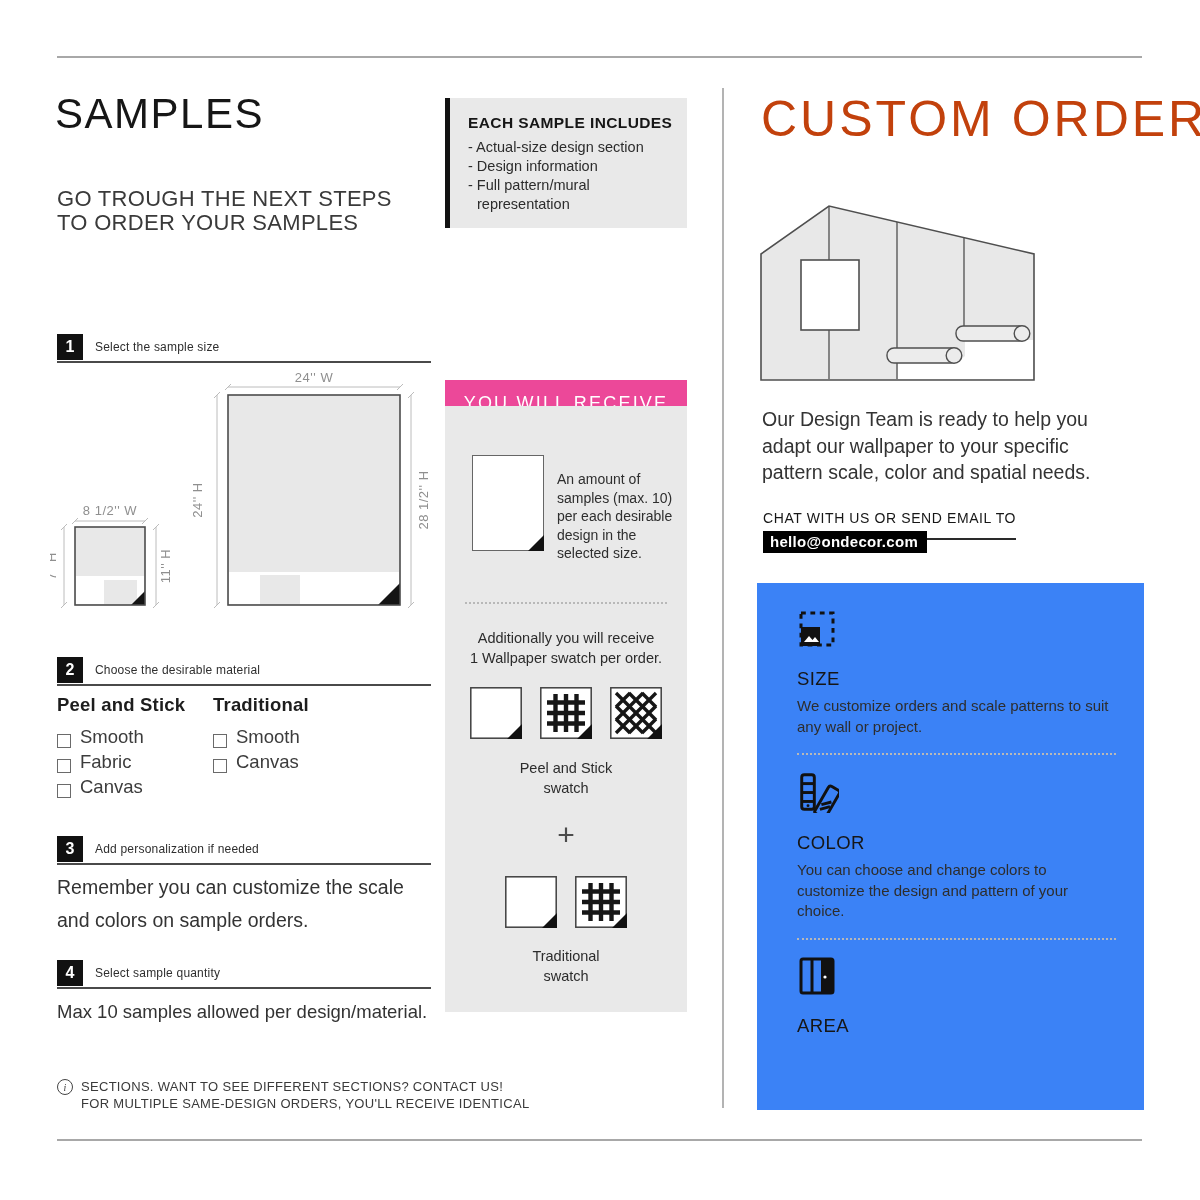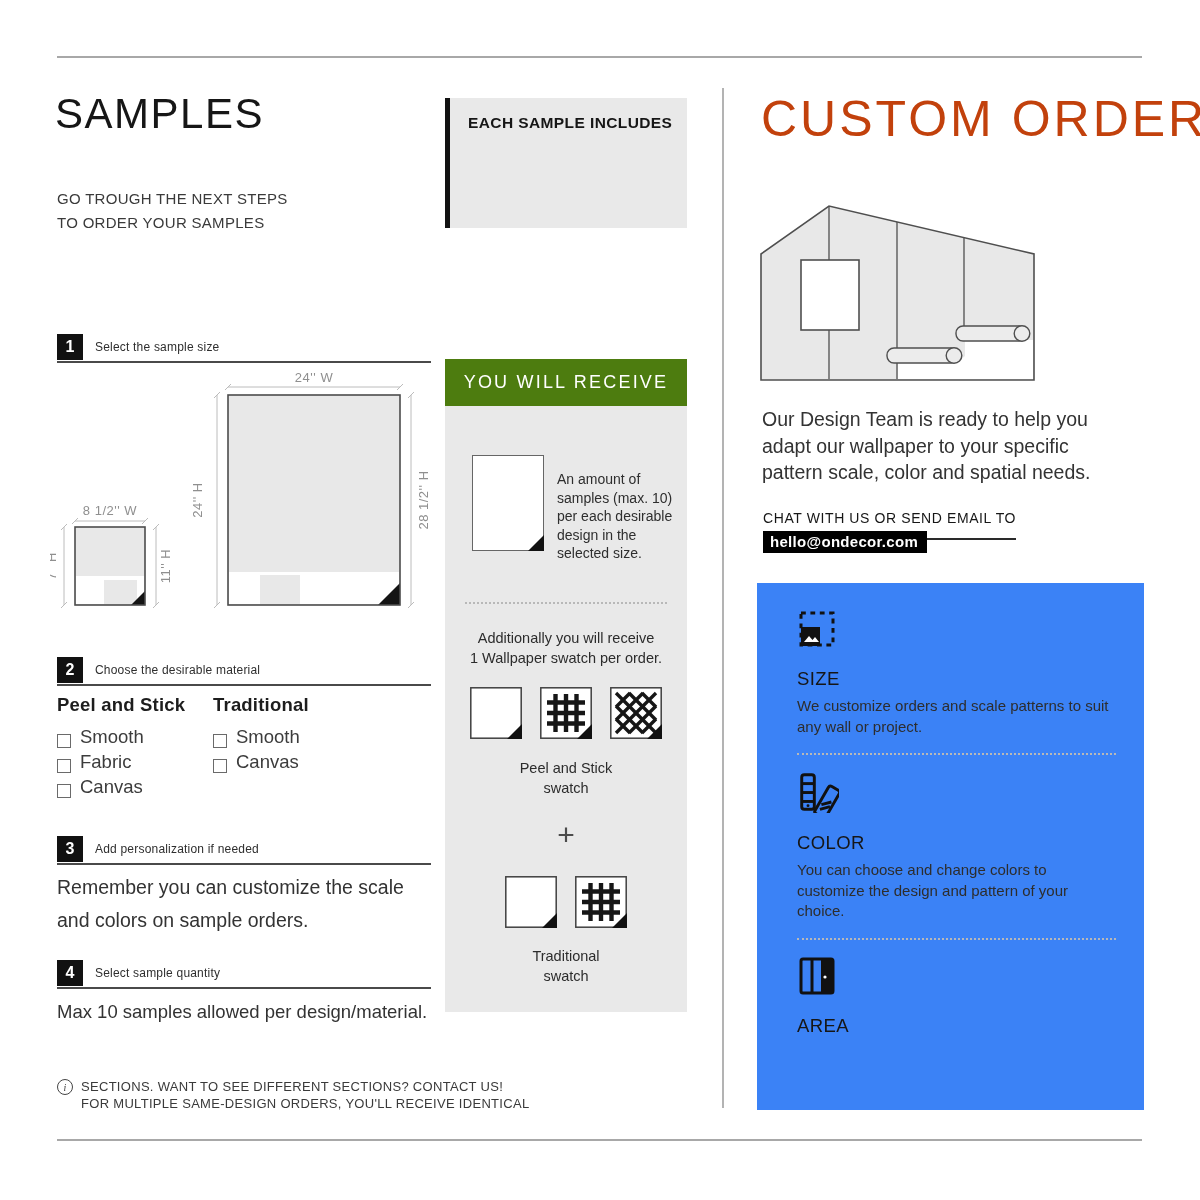--- a/index.html
+++ b/index.html
@@ -3,21 +3,21 @@
 <meta charset="utf-8">
 <style>
   html,body{margin:0;padding:0;background:#fff;}
   .page{position:relative;width:1200px;height:1200px;background:#ffffff;overflow:hidden;
         font-family:"Liberation Sans",sans-serif;color:#222;}
   .rule{position:absolute;left:57px;width:1085px;height:2px;background:#a8a8a8;}
   .v-divider{position:absolute;left:722px;top:88px;width:2px;height:1020px;background:#b3b3b3;}
 
   
   .samples-title{position:absolute;left:55px;top:90px;font-size:42px;letter-spacing:1.5px;color:#161616;}
-  .samples-intro{position:absolute;left:57px;top:187px;font-size:15px;line-height:24px;color:#3a3a3a;letter-spacing:.3px;}
+  .samples-intro{position:absolute;left:57px;top:187px;font-size:22px;line-height:24px;color:#3a3a3a;letter-spacing:.3px;}
   .step{position:absolute;left:57px;width:374px;display:flex;align-items:flex-end;gap:12px;
         border-bottom:2px solid #4a4a4a;padding-bottom:1px;}
   .step .num{width:26px;height:26px;background:#111;color:#fff;font-size:16px;font-weight:700;
         display:flex;align-items:center;justify-content:center;flex:0 0 26px;}
   .step .lbl{font-size:12px;color:#2e2e2e;line-height:26px;letter-spacing:.2px;white-space:nowrap;}
   #step1{top:334px}#step2{top:657px}#step3{top:836px}#step4{top:960px}
   .diagram-svg{position:absolute;left:50px;top:372px;}
   .mat-col{position:absolute;top:694px;}
   .mat-title{font-size:18.5px;font-weight:700;color:#1d1d1d;margin-bottom:9px;letter-spacing:.2px;}
   .mat-opt{display:flex;align-items:flex-end;gap:9px;font-size:18.5px;color:#3c3c3c;line-height:23px;margin-top:2px;}
@@ -30,21 +30,21 @@
         font:italic 10px "Liberation Serif",serif;display:flex;align-items:center;justify-content:center;margin-top:1px;}
   .footnote-text{font-size:13px;line-height:17px;letter-spacing:.3px;white-space:nowrap;}
 
   
   .includes-box{position:absolute;left:445px;top:98px;width:242px;height:130px;background:#e9e9e9;
         border-left:5px solid #121212;box-sizing:border-box;padding:16px 8px 8px 18px;}
   .includes-title{font-size:15.5px;font-weight:700;letter-spacing:.4px;color:#161616;}
   .includes-item{font-size:14.5px;color:#2c2c2c;line-height:19px;padding-left:9px;text-indent:-9px;}
   .includes-item::before{content:"- ";}
   .includes-list{margin-top:6px;}
-  .receive-banner{position:absolute;left:445px;top:359px;width:242px;height:47px;background:#4d7c0f;
+  .receive-banner{position:absolute;left:445px;top:380px;width:242px;height:47px;background:#ec4899;
         color:#fff;display:flex;align-items:center;justify-content:center;font-size:18px;letter-spacing:2.2px;}
   .receive-panel{position:absolute;left:445px;top:406px;width:242px;height:606px;background:#e9e9e9;}
   .sample-card{position:absolute;left:27px;top:49px;width:70px;height:94px;background:#fff;border:1px solid #666;}
   .fold{position:absolute;right:-1px;bottom:-1px;width:16px;height:16px;background:#111;
         clip-path:polygon(100% 0,100% 100%,0 100%);}
   .sample-note{position:absolute;left:112px;top:64px;width:124px;font-size:14px;line-height:18.5px;color:#2e2e2e;}
   .dotted{border-top:2px dotted #b8b8b8;}
   .rp-divider{position:absolute;left:20px;right:20px;top:196px;}
   .additional{position:absolute;left:0;top:222px;width:100%;text-align:center;font-size:14.5px;line-height:20px;color:#2c2c2c;}
   .swatch-row{position:absolute;left:0;width:100%;display:flex;justify-content:center;gap:18px;}
@@ -175,20 +175,25 @@
   <div class="footnote">
     <span class="info-icon">i</span>
     <div class="footnote-text">
       <div>SECTIONS. WANT TO SEE DIFFERENT SECTIONS? CONTACT US!</div>
       <div>FOR MULTIPLE SAME-DESIGN ORDERS, YOU'LL RECEIVE IDENTICAL</div>
     </div>
   </div>
 
   <div class="includes-box">
     <div class="includes-title">EACH SAMPLE INCLUDES</div>
+    <div class="includes-list">
+      <div class="includes-item"><span>Actual-size design section</span></div>
+      <div class="includes-item"><span>Design information</span></div>
+      <div class="includes-item"><span>Full pattern/mural representation</span></div>
+    </div>
   </div>
 
   <div class="receive-banner">YOU WILL RECEIVE</div>
 
   <div class="receive-panel">
     <div class="sample-card">
       <span class="fold"></span>
     </div>
     <div class="sample-note">An amount of samples (max. 10) per each desirable design in the selected size.</div>
     <div class="dotted rp-divider"></div>

